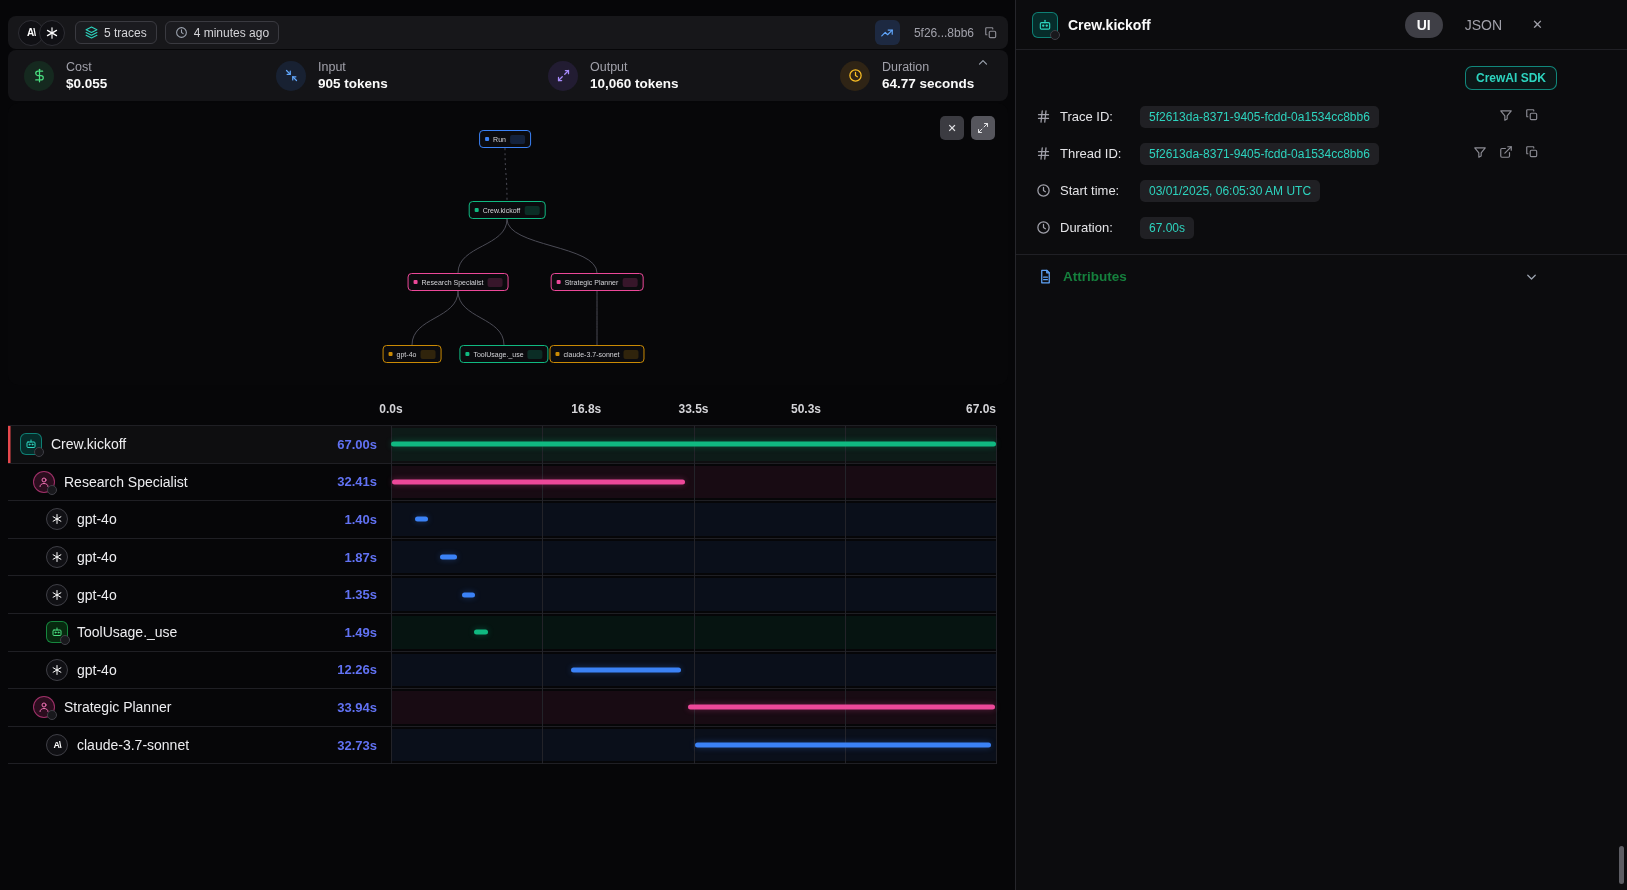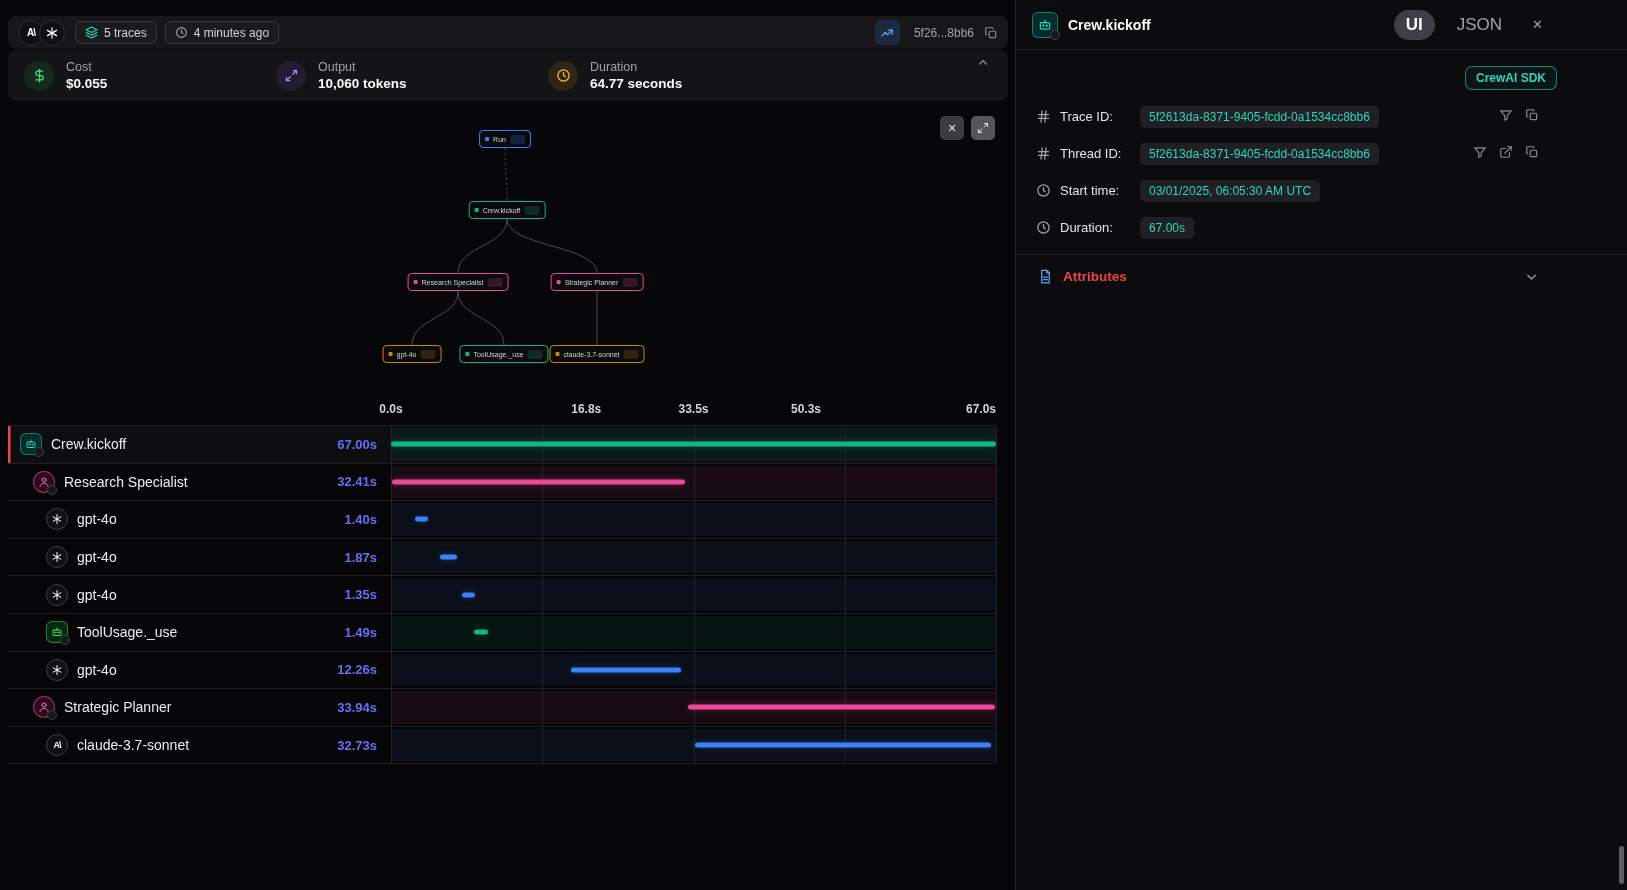--- a/index.html
+++ b/index.html
@@ -87,37 +87,37 @@
   .eicon .alogo { font-size:9px; }
   .ebadge { position:absolute; right:-3px; bottom:-3px; width:10px; height:10px; border-radius:50%;
     background:#18181c; border:1px solid #3f3f46; }
 
   
   .panel { position:absolute; left:1015px; top:0; width:612px; height:890px; background:#0c0c0e; border-left:1px solid #26262b; }
   .panel-header { height:50px; display:flex; align-items:center; gap:10px; padding:0 84px 0 16px; border-bottom:1px solid #202025; }
   .pi .eicon { width:26px; height:26px; }
   .pi .eicon svg { width:14px; height:14px; }
   .panel-title { font-size:14px; font-weight:700; color:#fafafa; }
-  .tab { border:none; background:none; color:#a1a1aa; font-size:17px; cursor:pointer; padding:5px 12px; }
+  .tab { border:none; background:none; color:#a1a1aa; font-size:14px; cursor:pointer; padding:5px 12px; }
   .tab.active { background:#3f3f46; border-radius:999px; color:#fafafa; font-weight:600; }
   .close-btn { background:none; border:none; color:#a1a1aa; font-size:13px; margin-left:8px; cursor:pointer; }
   .sdk-row { display:flex; justify-content:flex-end; padding:16px 70px 8px 24px; }
   .sdk-badge { border:1px solid rgba(20,184,166,0.7); color:var(--teal,#2dd4bf); font-size:12px; font-weight:700;
     padding:4px 10px; border-radius:7px; background:rgba(20,184,166,0.06); }
   .pfield { display:flex; align-items:center; gap:8px; height:37px; padding:0 88px 0 20px; }
   .ficon { color:#a1a1aa; width:16px; display:flex; flex:none; }
   .ficon svg { width:15px; height:15px; }
   .flabel { width:72px; font-size:13px; color:#e4e4e7; flex:none; }
   .fchip { background:#202024; border-radius:5px; padding:4px 9px; font-size:12px; color:var(--teal,#5eead4); cursor:pointer; }
   .facts { display:flex; gap:12px; }
   .act { background:none; border:none; color:#8b8b93; padding:0; cursor:pointer; display:flex; }
   .act svg { width:14px; height:14px; }
   .attr-row { display:flex; align-items:center; gap:10px; margin-top:8px; padding:0 88px 0 22px; height:44px;
     border-top:1px solid #202025; cursor:pointer; }
-  .attr-label { font-size:13.5px; font-weight:700; color:#ef4444; }
+  .attr-label { font-size:13.5px; font-weight:700; color:#15803d; }
   .attr-row .svgi svg { width:15px; height:15px; }
   .panel-scrollbar { position:absolute; right:3px; bottom:6px; width:5px; height:38px; background:#a1a1aa;
     opacity:0.55; border-radius:3px; }
 </style>
 </head>
 <body>
 
 <div id="app">
 
   <div class="top-bar">
@@ -179,20 +179,34 @@
         <div class="stat">
           <span class="stat-icon" style="color:#4ade80;background:rgba(34,197,94,0.12)">
             <svg viewBox="0 0 24 24" width="15" height="15" fill="none" stroke="currentColor" stroke-width="2" stroke-linecap="round" stroke-linejoin="round">
               <path d="M12 2v20"></path>
               <path d="M17 5H9.5a3.5 3.5 0 0 0 0 7h5a3.5 3.5 0 0 1 0 7H6"></path>
             </svg>
           </span>
           <span class="stat-text">
             <span class="stat-label">Cost</span>
             <span class="stat-value">$0.055</span>
+          </span>
+        </div>
+        <div class="stat">
+          <span class="stat-icon" style="color:#60a5fa;background:rgba(59,130,246,0.12)">
+            <svg viewBox="0 0 24 24" width="15" height="15" fill="none" stroke="currentColor" stroke-width="2" stroke-linecap="round" stroke-linejoin="round">
+              <path d="M4 4l6 6"></path>
+              <path d="M10 5v5H5"></path>
+              <path d="M20 20l-6-6"></path>
+              <path d="M14 19v-5h5"></path>
+            </svg>
+          </span>
+          <span class="stat-text">
+            <span class="stat-label">Input</span>
+            <span class="stat-value">905 tokens</span>
           </span>
         </div>
         <div class="stat">
           <span class="stat-icon" style="color:#a78bfa;background:rgba(139,92,246,0.12)">
             <svg viewBox="0 0 24 24" width="15" height="15" fill="none" stroke="currentColor" stroke-width="2" stroke-linecap="round" stroke-linejoin="round">
               <path d="M14 10 20 4"></path>
               <path d="M20 9V4h-5"></path>
               <path d="M10 14l-6 6"></path>
               <path d="M4 15v5h5"></path>
             </svg>

